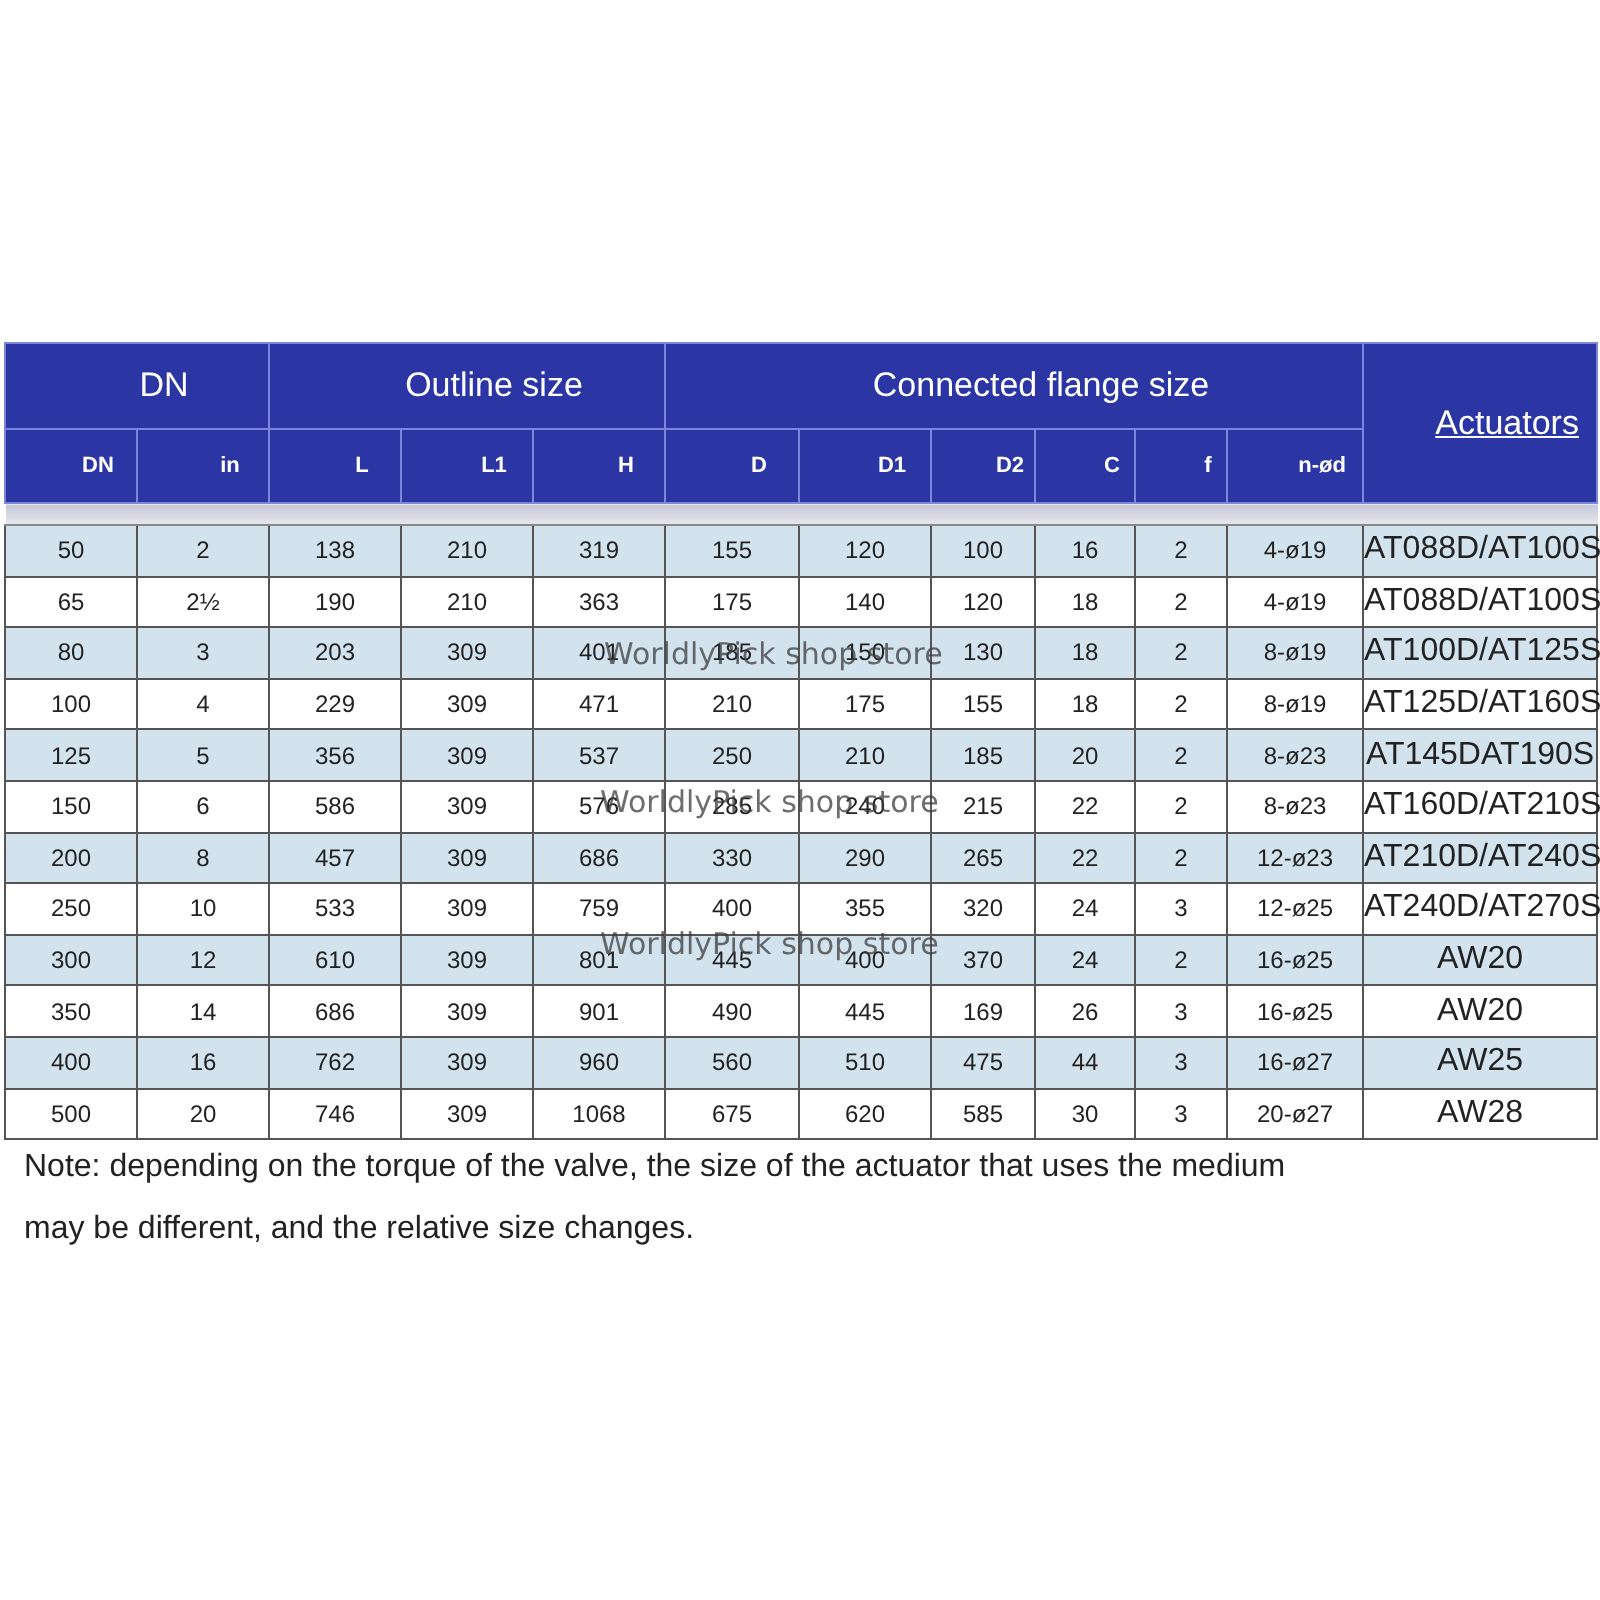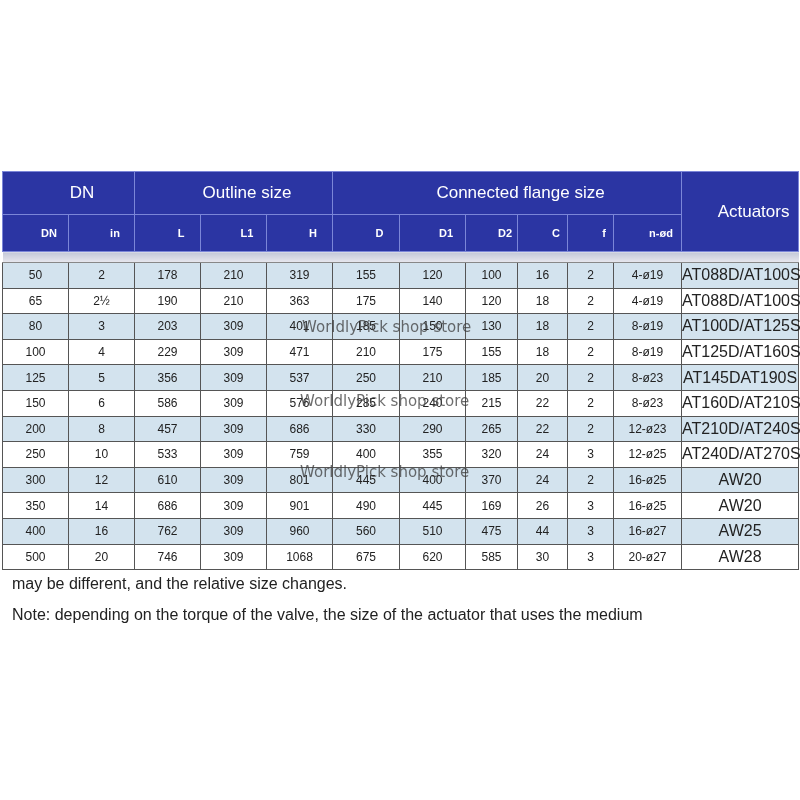--- a/index.html
+++ b/index.html
@@ -2,21 +2,21 @@
 <html><head>
 <meta charset="utf-8">
 <style>
   html, body { margin:0; padding:0; background:#ffffff; }
   body { width:800px; height:800px; position:relative; overflow:hidden; font-family:"Liberation Sans", sans-serif; }
   .wrap { position:absolute; left:2px; top:171px; width:796px; }
   table { border-collapse:collapse; width:796px; table-layout:fixed; }
   th { background:#2b35a3; color:#ffffff; border:1px solid #7b86d8; font-weight:normal;padding-left:28px; }
   th.group { height:40px; font-size:17px; }
   th.sub { height:34px; font-size:11px; font-weight:bold; }
-  th.act { font-size:17px; }
+  th.act { font-size:17px;text-decoration:underline; }
   tr.sep td { height:10px; padding:0; background:linear-gradient(#c4c8d8,#e8e8ee); border-left:none; border-right:none; border-top:1px solid #8a8fb0; border-bottom:1px solid #888; }
   td { border:1px solid #555; text-align:center; font-size:12px; color:#222; height:24.6px; padding:0; }
   tr.odd td { background:#d3e3ee; }
   tr.even td { background:#ffffff; }
   td.act { font-size:16px; }
   .note { position:absolute; left:12px; top:568px; width:780px; font-size:16px; color:#222; line-height:31px; }
   .wm { position:absolute; font-family:"DejaVu Sans", sans-serif; font-size:15px; color:rgba(60,60,60,0.75); white-space:nowrap; pointer-events:none; }
 </style>
 </head>
 <body>
@@ -58,21 +58,21 @@
         <th class="sub">n-ød</th>
       </tr>
     </thead>
     <tbody id="rows">
       <tr class="sep">
           <td colspan="12"></td>
         </tr>
     <tr class="odd">
           <td>50</td>
           <td>2</td>
-          <td>178</td>
+          <td>138</td>
           <td>210</td>
           <td>319</td>
           <td>155</td>
           <td>120</td>
           <td>100</td>
           <td>16</td>
           <td>2</td>
           <td>4-ø19</td>
           <td class="act">AT088D/AT100S</td>
         </tr>
@@ -228,19 +228,19 @@
           <td>30</td>
           <td>3</td>
           <td>20-ø27</td>
           <td class="act">AW28</td>
         </tr>
       </tbody>
   </table>
 </div>
 
 <div class="note">
+  <div>Note: depending on the torque of the valve, the size of the actuator that uses the medium</div>
   <div>may be different, and the relative size changes.</div>
-  <div>Note: depending on the torque of the valve, the size of the actuator that uses the medium</div>
 </div>
 
 <div class="wm" style="left:302px; top:318px;">WorldlyPick shop store</div>
 <div class="wm" style="left:300px; top:392px;">WorldlyPick shop store</div>
 <div class="wm" style="left:300px; top:463px;">WorldlyPick shop store</div>
 
 </body></html>

